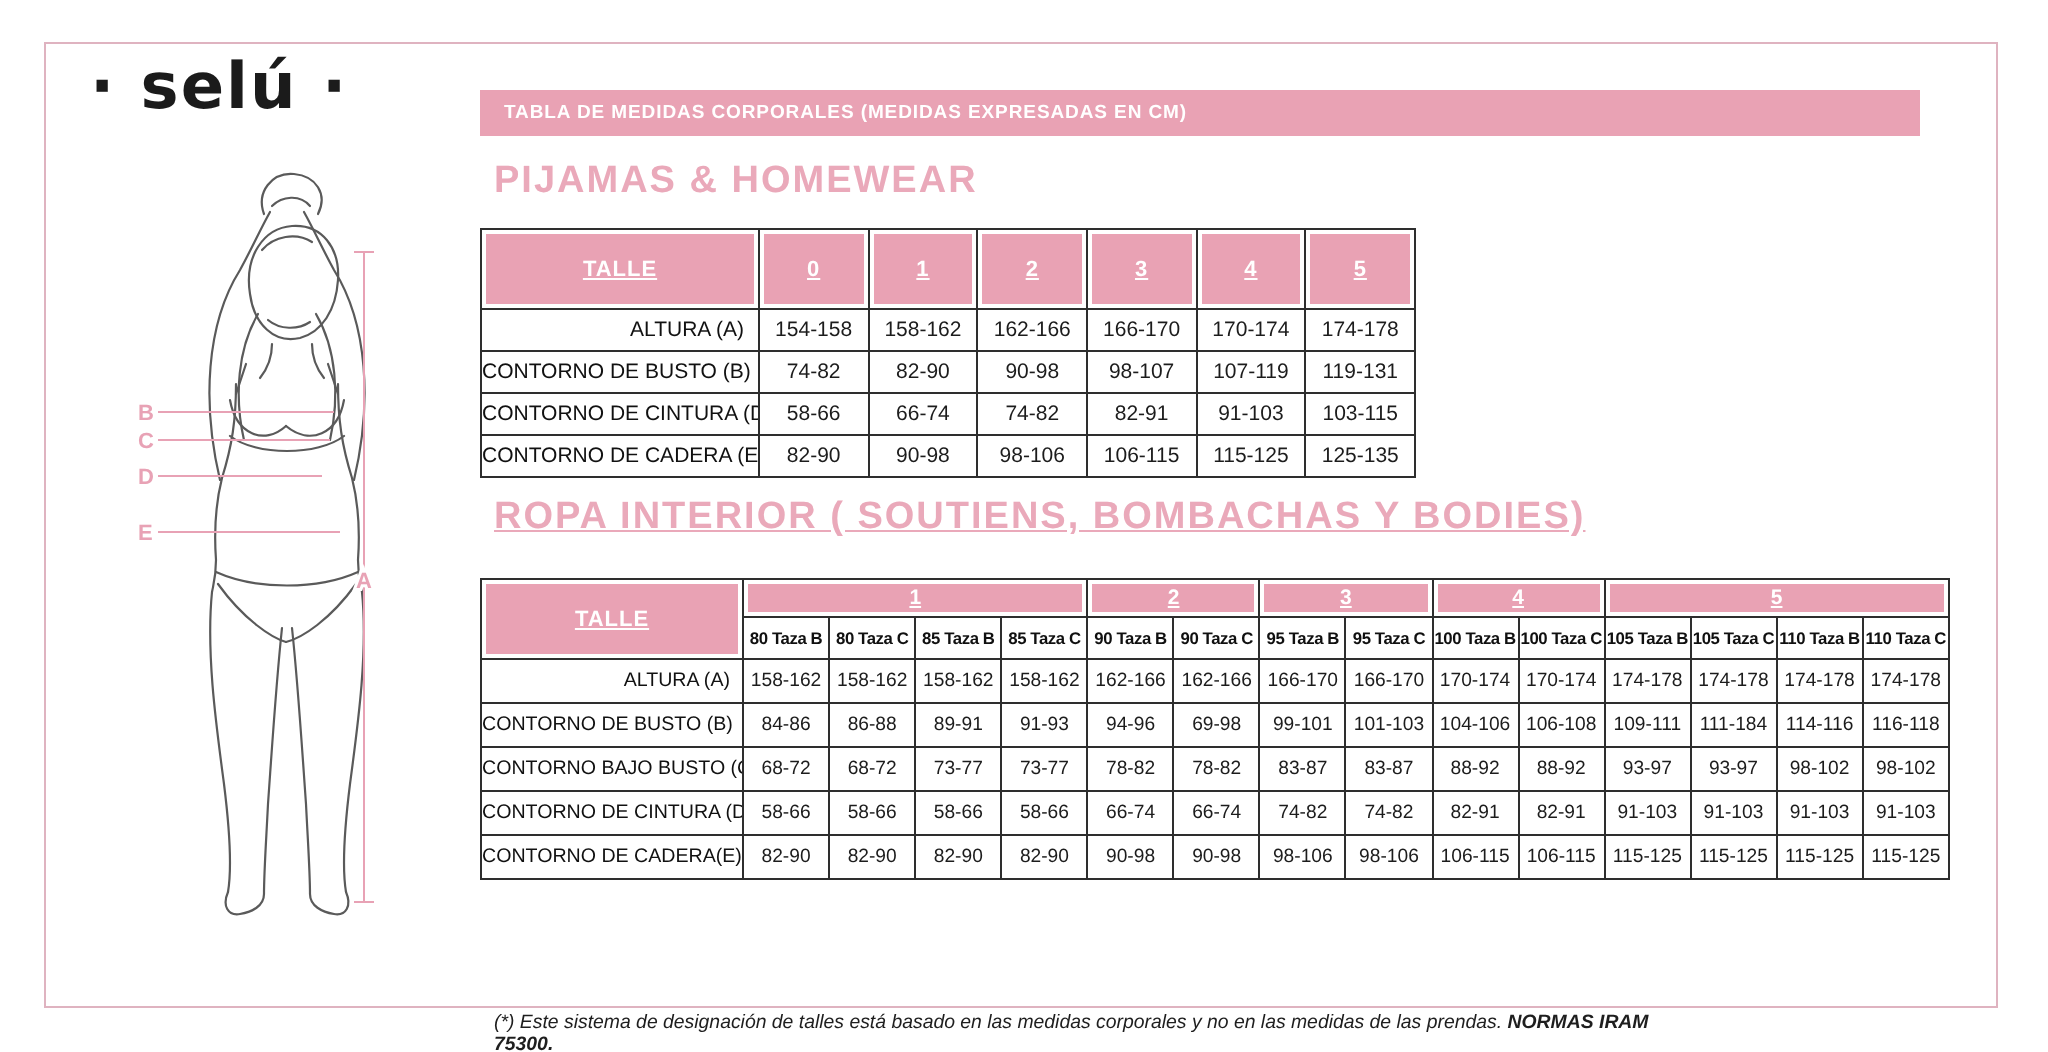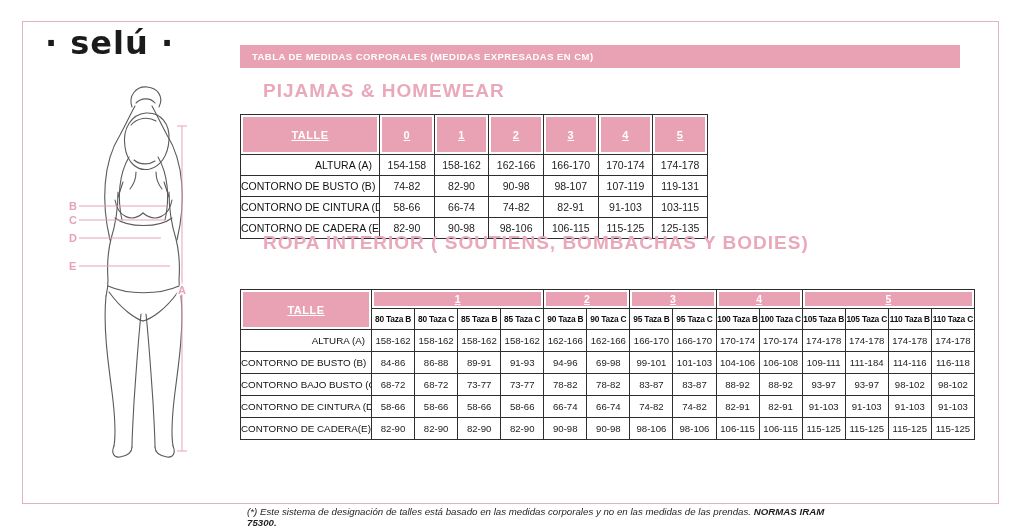--- a/index.html
+++ b/index.html
@@ -10,23 +10,23 @@
   .brand{position:absolute;left:45px;top:24px;width:195px;
          font-family:"DejaVu Sans",sans-serif;font-size:32px;font-weight:600;
          letter-spacing:1px;color:#1b1b1b;}
   .pictogram{position:absolute;left:48px;top:70px;}
   .pictogram-caption{position:absolute;left:35px;top:461px;width:220px;text-align:center;
          font-size:11.5px;font-weight:bold;font-style:italic;color:#2a2a2a;letter-spacing:0.2px;}
   .banner{position:absolute;left:240px;top:45px;width:708px;height:23px;background:#e9a2b4;
          color:#fff;font-size:9.5px;font-weight:bold;letter-spacing:0.45px;
          line-height:24px;padding-left:12px;}
   .section-title{position:absolute;left:247px;font-size:19px;font-weight:bold;
-         color:#eaa9ba;letter-spacing:1px;margin-left:16px;}
+         color:#eaa9ba;letter-spacing:1px;}
   #title1{top:80px;}
-  #title2{top:232px;}
+  #title2{top:248px;text-decoration:underline;}
   .tblwrap{position:absolute;}
   #tbl1wrap{left:240px;top:114px;width:468px;}
   #tbl2wrap{left:240px;top:289px;width:735px;}
   table{border-collapse:collapse;table-layout:fixed;width:100%;}
   th,td{border:1.5px solid #2e2e2e;text-align:center;padding:0;overflow:hidden;white-space:nowrap;}
   th.corner,th.colhead,th.group{background:#e9a2b4;color:#fff;box-shadow:inset 0 0 0 2px #fff;text-decoration:underline;}
   
   .t1 thead tr{height:40px;}
   .t1 th{font-size:11px;font-weight:bold;letter-spacing:0.5px;}
   .t1 th.corner{width:138px;}

